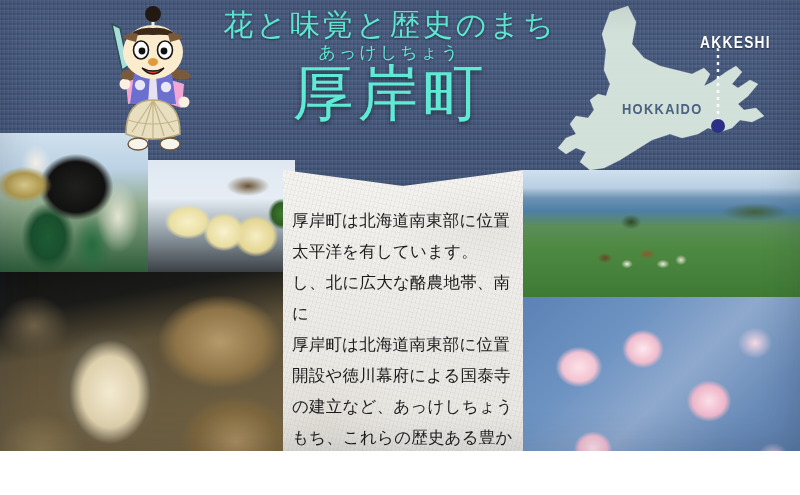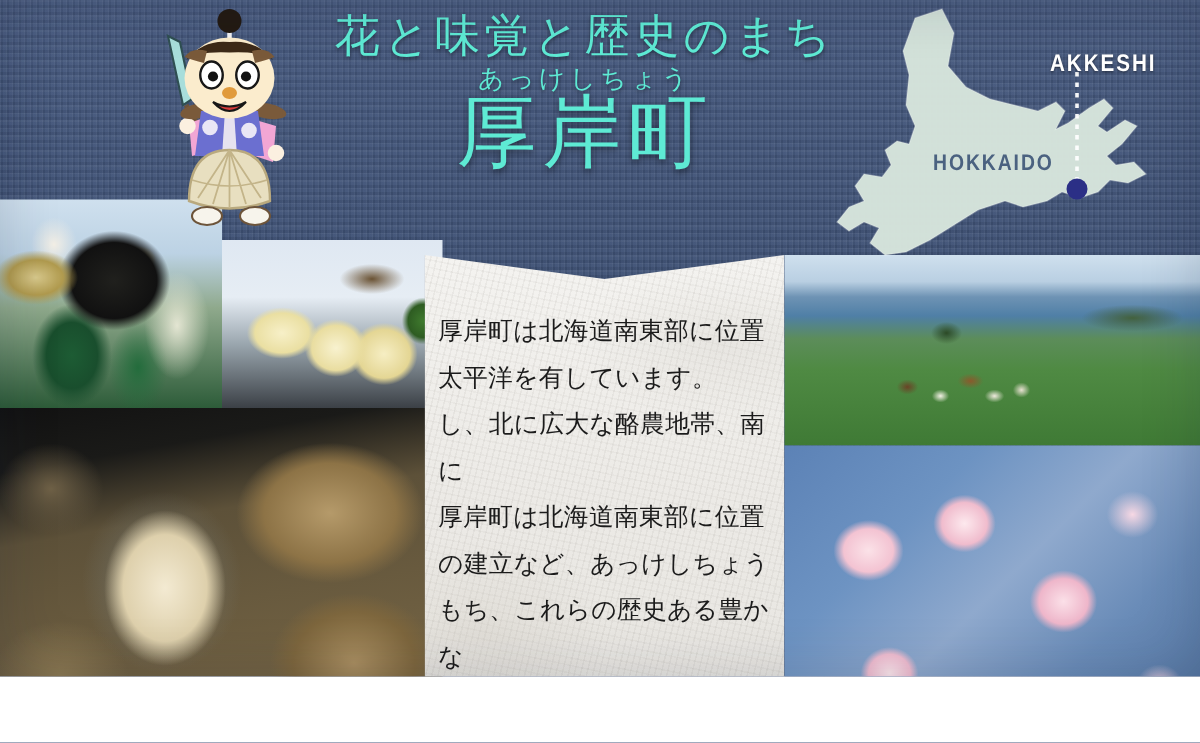--- a/index.html
+++ b/index.html
@@ -15,21 +15,21 @@
       linear-gradient(180deg,#46597e 0%,#3c4f72 55%,#384a6c 100%);
   }
 
   
   .hdr{position:absolute;left:200px;top:8px;width:380px;text-align:center;color:#5eead4;
        font-family:"Liberation Serif",serif;z-index:12;}
   .hdr .tag{font-size:30px;letter-spacing:3px;line-height:1.1;
       text-shadow:0 1px 3px rgba(0,0,0,.45);font-weight:400;}
   .hdr .kana{font-size:17px;letter-spacing:3px;
       text-shadow:0 1px 3px rgba(0,0,0,.45);}
-  .hdr .name{font-size:53px;letter-spacing:4px;margin-top:-2px;line-height:1.05;
+  .hdr .name{font-size:61px;letter-spacing:4px;margin-top:-2px;line-height:1.05;
       text-shadow:0 2px 5px rgba(0,0,0,.45);}
 
   
   .ph{position:absolute;overflow:hidden;}
 
   
   #ph-lion{left:0;top:133px;width:148px;height:139px;
      background:
       radial-gradient(ellipse 40px 26px at 24px 52px, #d8c98c 0%, #b09a4e 45%, rgba(176,154,78,0) 70%),
       radial-gradient(ellipse 52px 46px at 76px 54px, #20201d 0%, #111 55%, rgba(17,17,17,0) 72%),
@@ -205,19 +205,20 @@
     <div class="kana">あっけしちょう</div>
     <div class="name">厚岸町</div>
   </div>
 
   <div id="panel"></div>
   <div id="panel-text">
     <p>厚岸町は北海道南東部に位置</p>
     <p>太平洋を有しています。</p>
     <p>し、北に広大な酪農地帯、南に</p>
     <p>厚岸町は北海道南東部に位置</p>
+    <p>開設や徳川幕府による国泰寺</p>
     <p>の建立など、あっけしちょう</p>
     <p>もち、これらの歴史ある豊かな</p>
 
   </div>
 
   <div class="vig"></div>
 </div>
 
 </body></html>

